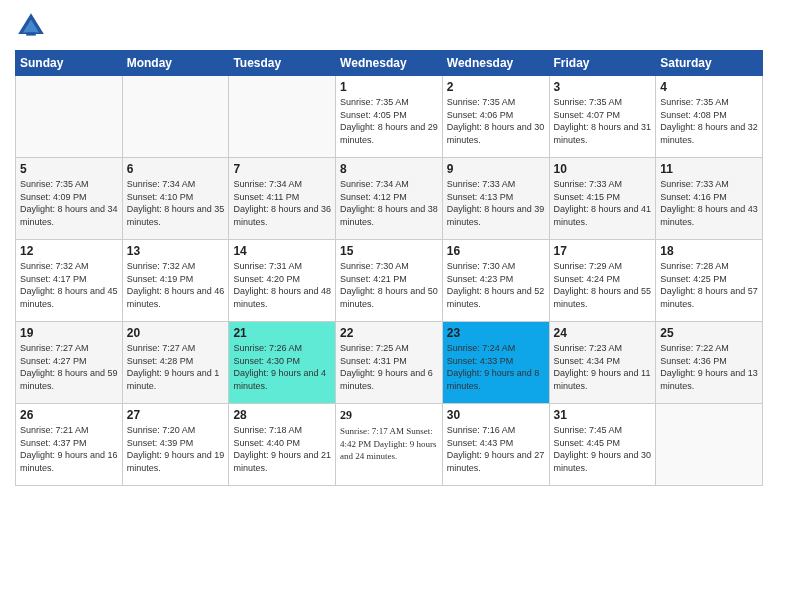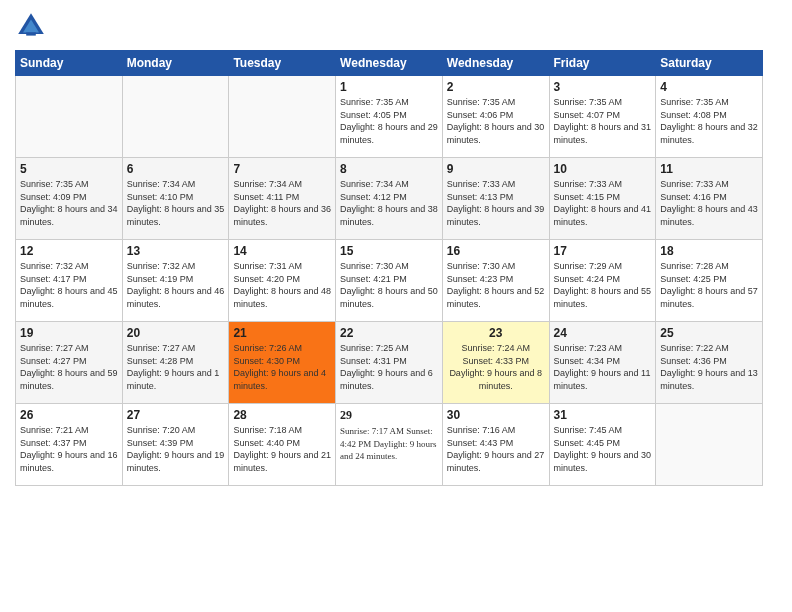--- a/index.html
+++ b/index.html
@@ -275,35 +275,35 @@
 Daylight: 8 hours
 and 59 minutes.</div>
           </td>
           <td style="background: rgb(245, 245, 245);">
             <span class="day-num">20</span>
             <div class="day-info">Sunrise: 7:27 AM
 Sunset: 4:28 PM
 Daylight: 9 hours
 and 1 minute.</div>
           </td>
-          <td style="background: #f97316;">
+          <td style="background: #5eead4;">
             <span class="day-num">21</span>
             <div class="day-info">Sunrise: 7:26 AM
 Sunset: 4:30 PM
 Daylight: 9 hours
 and 4 minutes.</div>
           </td>
           <td style="background: rgb(245, 245, 245);">
             <span class="day-num">22</span>
             <div class="day-info">Sunrise: 7:25 AM
 Sunset: 4:31 PM
 Daylight: 9 hours
 and 6 minutes.</div>
           </td>
-          <td style="background: #fef9c3; text-align: center;">
+          <td style="background: #0ea5e9;">
             <span class="day-num">23</span>
             <div class="day-info">Sunrise: 7:24 AM
 Sunset: 4:33 PM
 Daylight: 9 hours
 and 8 minutes.</div>
           </td>
           <td style="background: rgb(245, 245, 245);">
             <span class="day-num">24</span>
             <div class="day-info">Sunrise: 7:23 AM
 Sunset: 4:34 PM

